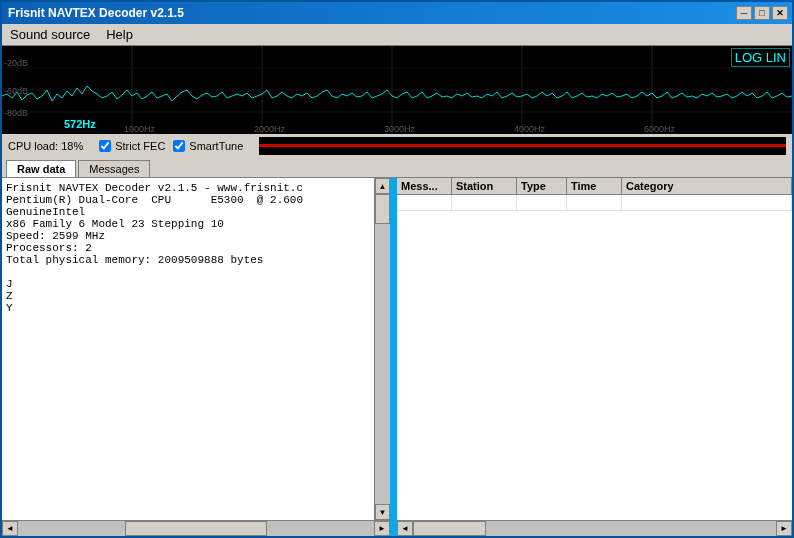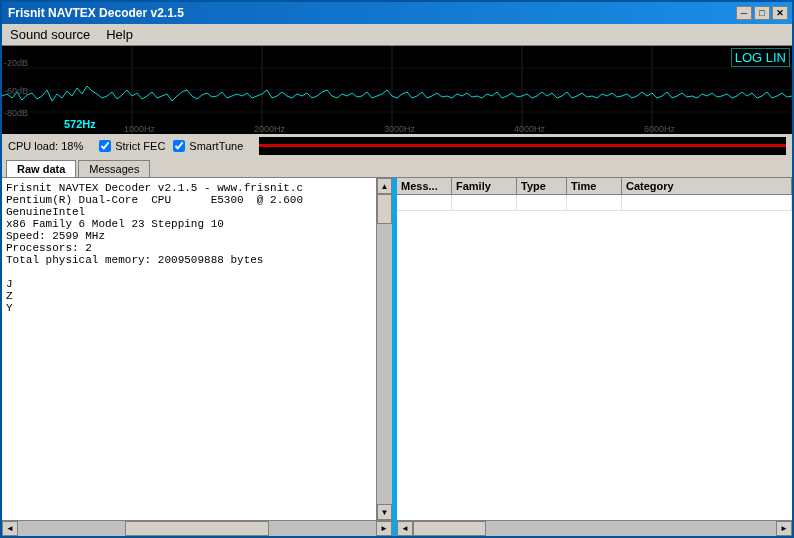--- a/index.html
+++ b/index.html
@@ -150,21 +150,21 @@
       overflow: hidden;
       border-top: 1px solid #808080;
     }
 
     
     .left-panel {
       width: 395px;
       flex-shrink: 0;
       display: flex;
       flex-direction: column;
-      border-right: 5px solid #0ea5e9;
+      border-right: 7px solid #0ea5e9;
       background: #fff;
       overflow: hidden;
     }
     .text-area {
       flex: 1;
       overflow: auto;
       padding: 4px;
       font-family: 'Courier New', monospace;
       font-size: 11px;
       background: #fff;
@@ -405,21 +405,21 @@
         <div class="scroll-track">
           <div class="scroll-thumb"></div>
         </div>
         <div class="scroll-arrow">►</div>
       </div>
     </div>
 
     <div class="right-panel">
       <div class="table-header">
         <div class="col-header" style="width:55px;">Mess...</div>
-        <div class="col-header" style="width:65px;">Family</div>
+        <div class="col-header" style="width:65px;">Station</div>
         <div class="col-header" style="width:50px;">Type</div>
         <div class="col-header" style="width:55px;">Time</div>
         <div class="col-header" style="flex:1;">Category</div>
       </div>
       <div class="table-body">
 
         <div class="table-row-item">
           <div class="table-cell" style="width:55px;"></div>
           <div class="table-cell" style="width:65px;"></div>
           <div class="table-cell" style="width:50px;"></div>

